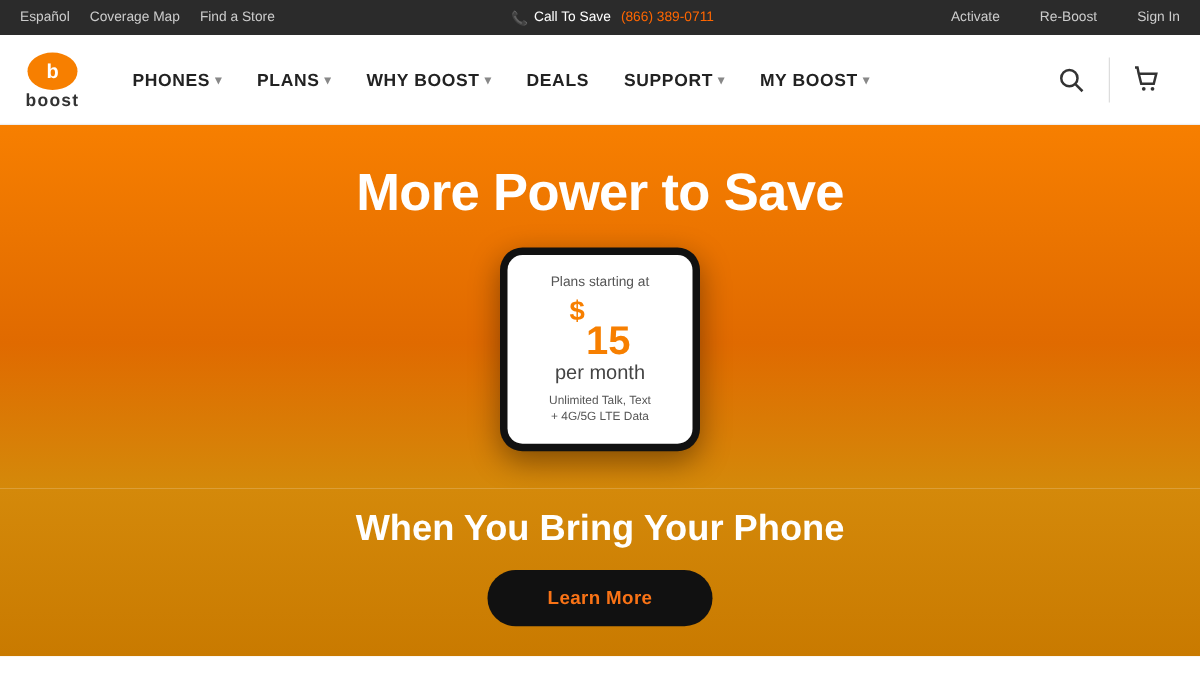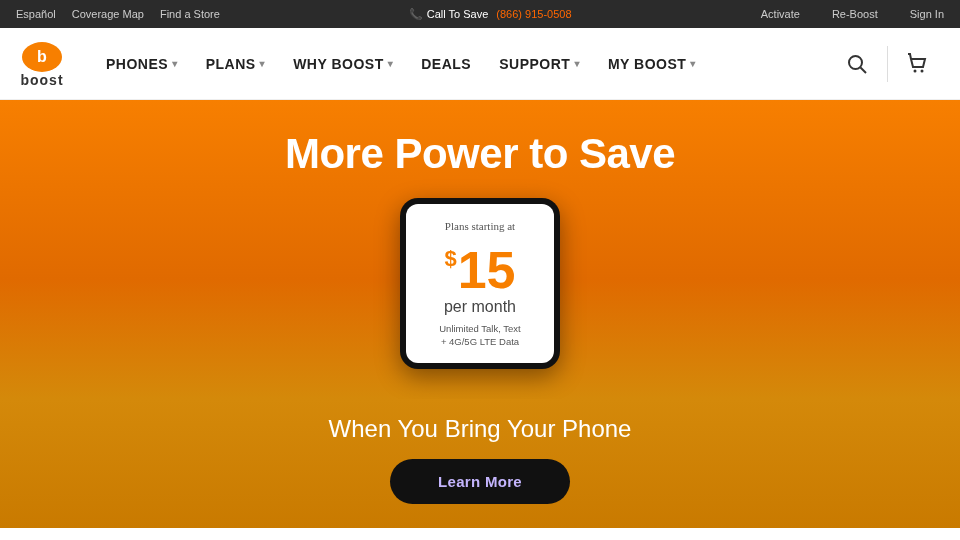--- a/index.html
+++ b/index.html
@@ -128,41 +128,41 @@
     }
     .phone-screen {
       background: #fff;
       border-radius: 12px;
       padding: 16px 14px 14px;
       text-align: center;
     }
     .phone-screen .plans-starting {
       font-size: 11px;
       color: #555;
-      margin-bottom: 12px;
-      font-family: Liberation Serif, serif;
+      margin-bottom: 2px;
     }
     .phone-screen .price-line {
       display: flex;
       align-items: flex-start;
       justify-content: center;
       gap: 1px;
     }
     .phone-screen .dollar {
       font-size: 22px;
       font-weight: 900;
       color: #f77f00;
       line-height: 1;
       margin-top: 4px;
     }
     .phone-screen .amount {
-      font-size: 52px;
+      font-size: 32px;
       font-weight: 900;
       color: #f77f00;
       line-height: 1;
+      margin-top: 22px;
     }
     .phone-screen .per-month {
       font-size: 16px;
       color: #444;
       margin: 2px 0 6px;
     }
     .phone-screen .unlimited {
       font-size: 9.5px;
       color: #555;
       line-height: 1.4;
@@ -171,28 +171,28 @@
     
     .hero-bottom {
       background: linear-gradient(180deg, #d4890a 0%, #c97a00 100%);
       display: flex;
       flex-direction: column;
       align-items: center;
       padding: 16px 20px 24px;
     }
     .hero-subtitle {
       color: #fff;
-      font-size: 24px;
-      font-weight: 400;
+      font-size: 29px;
+      font-weight: 700;
       margin-bottom: 16px;
       text-align: center;
     }
     .learn-more-btn {
       background: #111;
-      color: #c4b5fd;
+      color: #f97316;
       font-size: 15px;
       font-weight: bold;
       padding: 14px 48px;
       border-radius: 30px;
       border: none;
       cursor: pointer;
       letter-spacing: 0.3px;
     }
 
     
@@ -211,21 +211,21 @@
 
 <div class="top-bar">
   <div class="top-bar-left">
     <a>Español</a>
     <a>Coverage Map</a>
     <a>Find a Store</a>
   </div>
   <div class="top-bar-center">
     <span>📞</span>
     <span>Call To Save</span>
-    <a style="color:#f60;margin-left:4px;">(866) 915-0508</a>
+    <a style="color:#f60;margin-left:4px;">(866) 389-0711</a>
   </div>
   <div class="top-bar-right">
     <a>Activate</a>
     <a>Re-Boost</a>
     <a>Sign In</a>
   </div>
 </div>
 
 <nav class="main-nav">
   <div class="logo-area">

